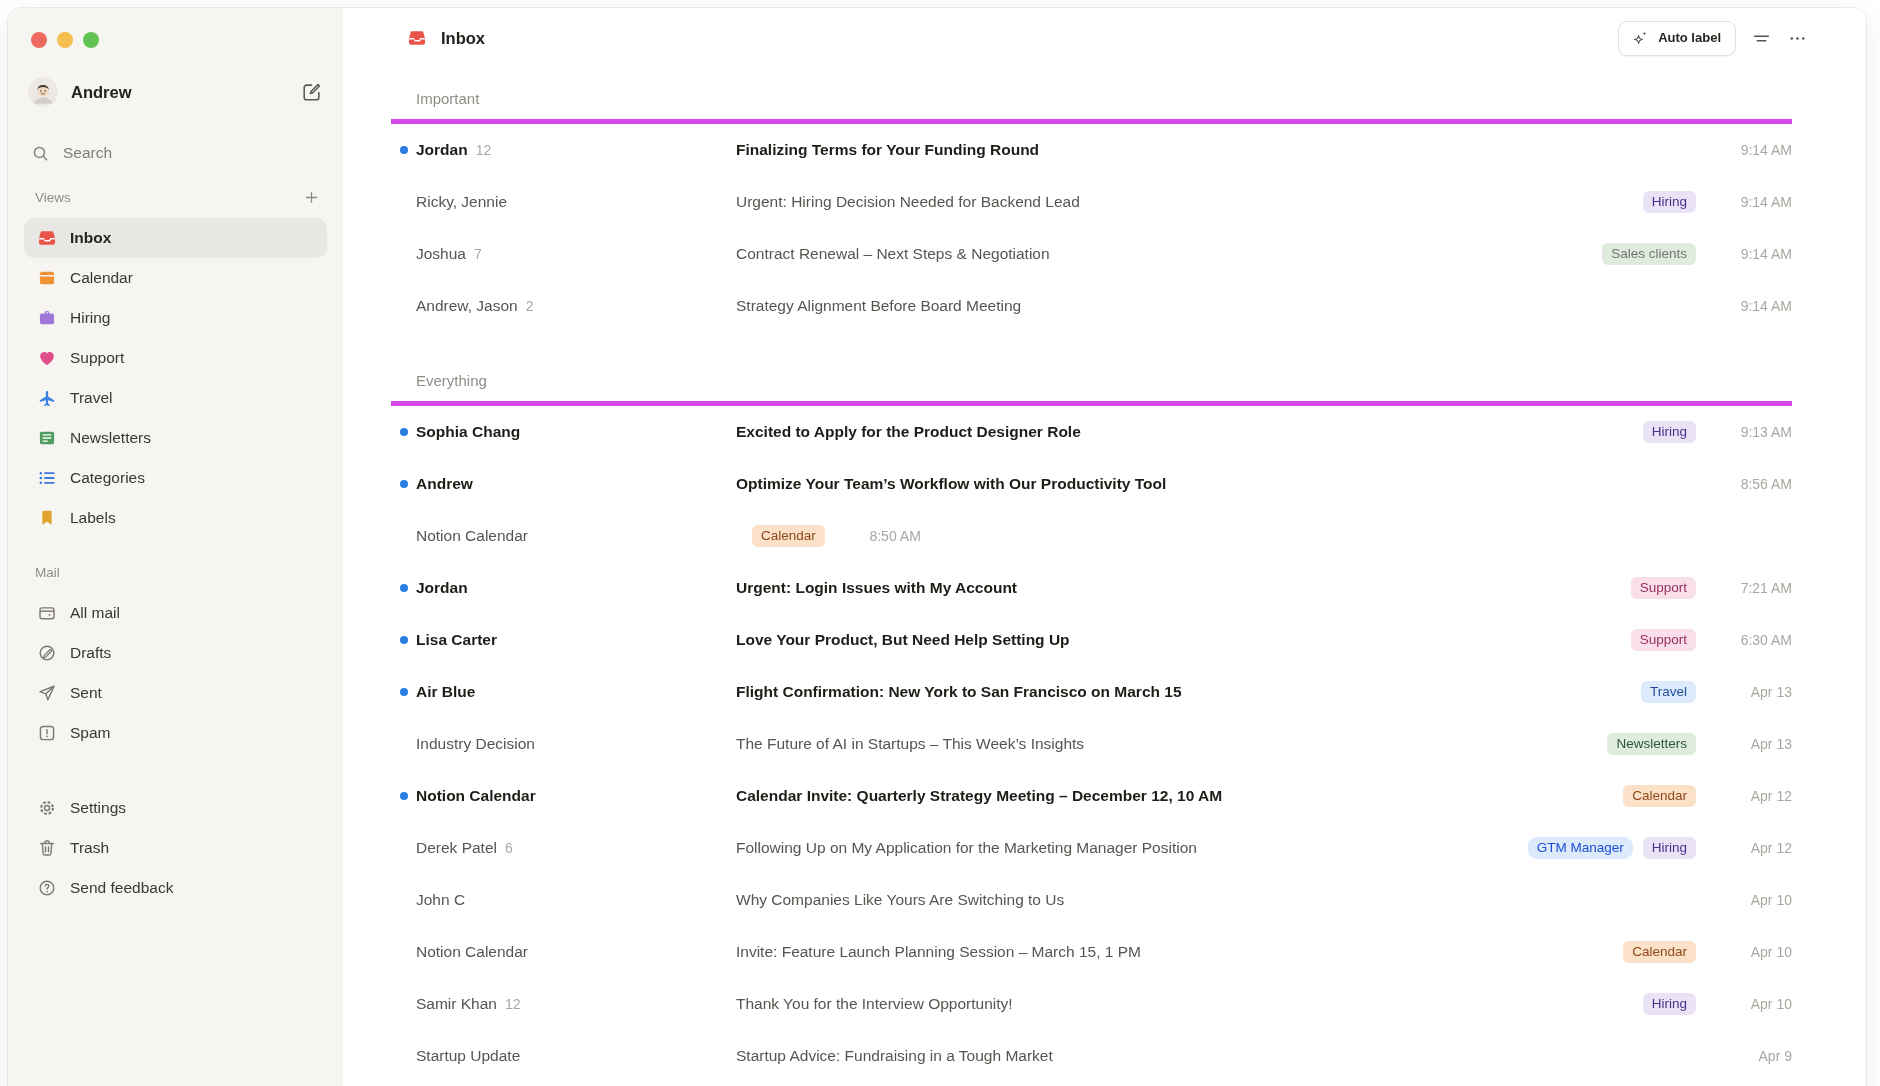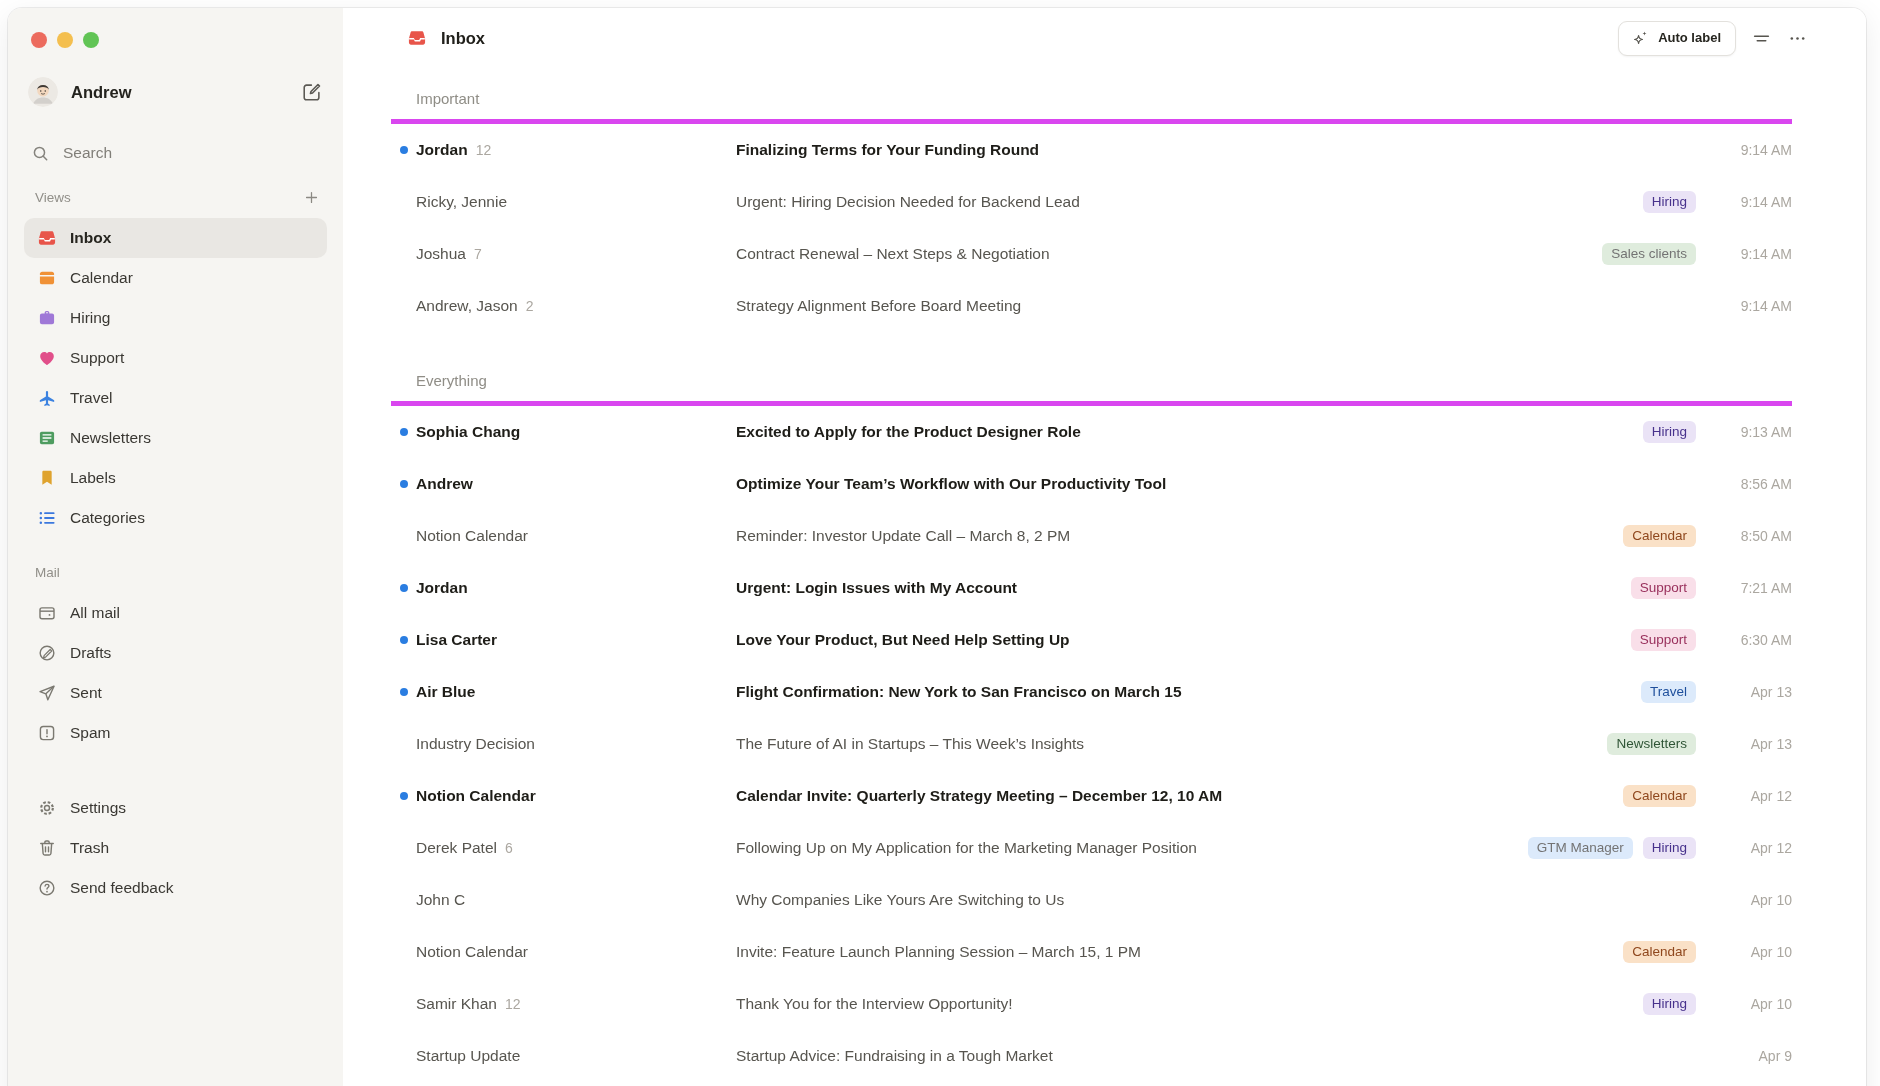--- a/index.html
+++ b/index.html
@@ -166,35 +166,35 @@
             <svg viewBox="0 0 24 24">
               <path fill="currentColor" d="M5.6 4.4h12.8c1.2 0 2.1.9 2.1 2.1v11c0 1.2-.9 2.1-2.1 2.1H5.6a2.1 2.1 0 0 1-2.1-2.1v-11c0-1.2.9-2.1 2.1-2.1z"></path>
               <g stroke="#fff" stroke-width="1.6" fill="none">
                 <path d="M6.7 8.3h10.6M6.7 12h10.6M6.7 15.7h6.2"></path>
               </g>
             </svg>
           </span>
     <span class="side-label">Newsletters</span>
   </div>
         <div class="side-item">
-    <span class="side-icon" style="color: rgb(223, 163, 46);">
-            <svg viewBox="0 0 24 24">
-              <path fill="currentColor" d="M7.9 3.4h8.2c.8 0 1.5.7 1.5 1.5v15.3l-5.6-3.7-5.6 3.7V4.9c0-.8.7-1.5 1.5-1.5z"></path>
-            </svg>
-          </span>
-    <span class="side-label">Labels</span>
-  </div>
-        <div class="side-item">
     <span class="side-icon" style="color: rgb(59, 120, 222);">
             <svg viewBox="0 0 24 24" fill="none" stroke="currentColor" stroke-linecap="round">
               <path stroke-width="3" d="M4.6 6.2h.01M4.6 12h.01M4.6 17.8h.01"></path>
               <path stroke-width="2.2" d="M9.6 6.2H20M9.6 12H20M9.6 17.8H20"></path>
             </svg>
           </span>
     <span class="side-label">Categories</span>
+  </div>
+        <div class="side-item">
+    <span class="side-icon" style="color: rgb(223, 163, 46);">
+            <svg viewBox="0 0 24 24">
+              <path fill="currentColor" d="M7.9 3.4h8.2c.8 0 1.5.7 1.5 1.5v15.3l-5.6-3.7-5.6 3.7V4.9c0-.8.7-1.5 1.5-1.5z"></path>
+            </svg>
+          </span>
+    <span class="side-label">Labels</span>
   </div>
       </nav>
 
     <div class="group-head mail-head">
       <span>Mail</span>
     </div>
     <nav id="mail-list">
         <div class="side-item">
     <span class="side-icon" style="color: rgb(123, 121, 113);">
             <svg viewBox="0 0 24 24" fill="none" stroke="currentColor" stroke-width="1.7">
@@ -384,21 +384,20 @@
     <span class="tags"></span>
     <span class="time">8:56 AM</span>
   </div>
             <div class="email-row">
     <span class="dot-col">
                 <span class="dot"></span>
               </span>
     <span class="sender">
                 <span class="sender-name">Notion Calendar</span>
               </span>
-    <span class="subject">Reminder: Investor Update Call – March 8, 2 PM</span>
     <span class="tags">
                 <span class="tag" style="background: rgb(250, 225, 199); color: rgb(143, 71, 29);">Calendar</span>
               </span>
     <span class="time">8:50 AM</span>
   </div>
             <div class="email-row unread">
     <span class="dot-col">
                 <span class="dot"></span>
               </span>
     <span class="sender">
@@ -465,21 +464,21 @@
             <div class="email-row">
     <span class="dot-col">
                 <span class="dot"></span>
               </span>
     <span class="sender">
                 <span class="sender-name">Derek Patel</span>
                 <span class="count">6</span>
               </span>
     <span class="subject">Following Up on My Application for the Marketing Manager Position</span>
     <span class="tags">
-                <span class="tag" style="background: rgb(220, 234, 251); color: #737373;">GTM Manager</span>
+                <span class="tag" style="background: rgb(220, 234, 251); color: #1d4ed8; border-radius: 9px;">GTM Manager</span>
                 <span class="tag" style="background: rgb(234, 227, 246); color: rgb(71, 49, 140);">Hiring</span>
               </span>
     <span class="time">Apr 12</span>
   </div>
             <div class="email-row">
     <span class="dot-col">
                 <span class="dot"></span>
               </span>
     <span class="sender">
                 <span class="sender-name">John C</span>

